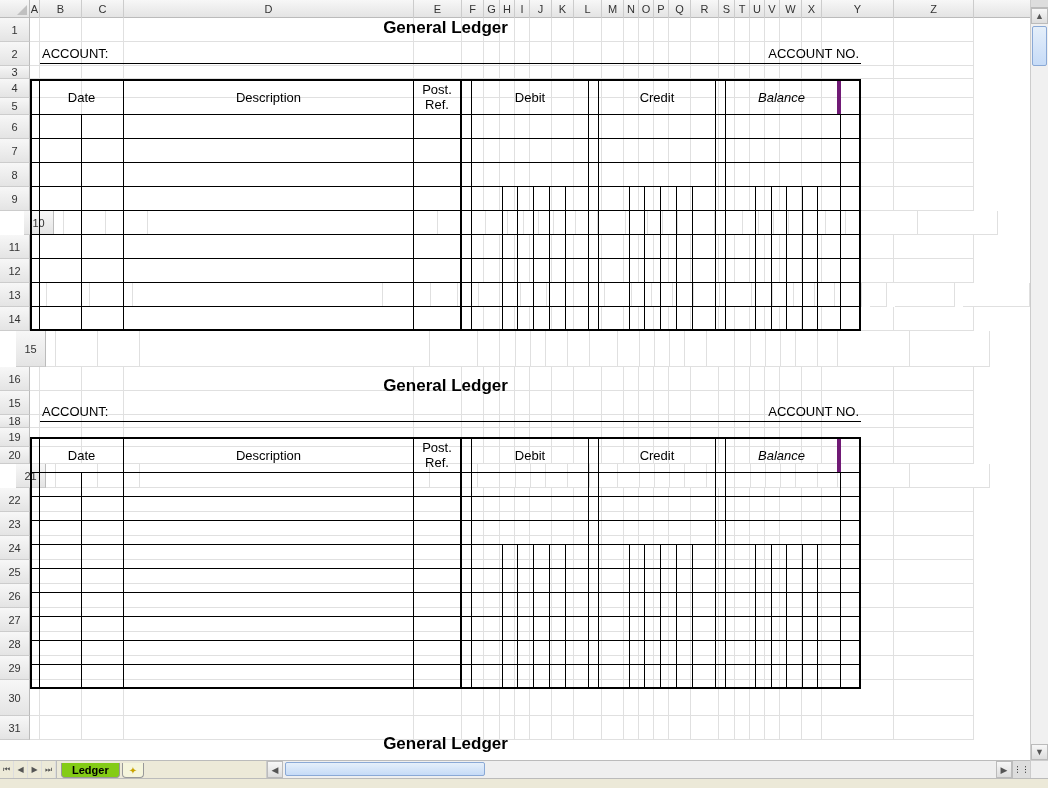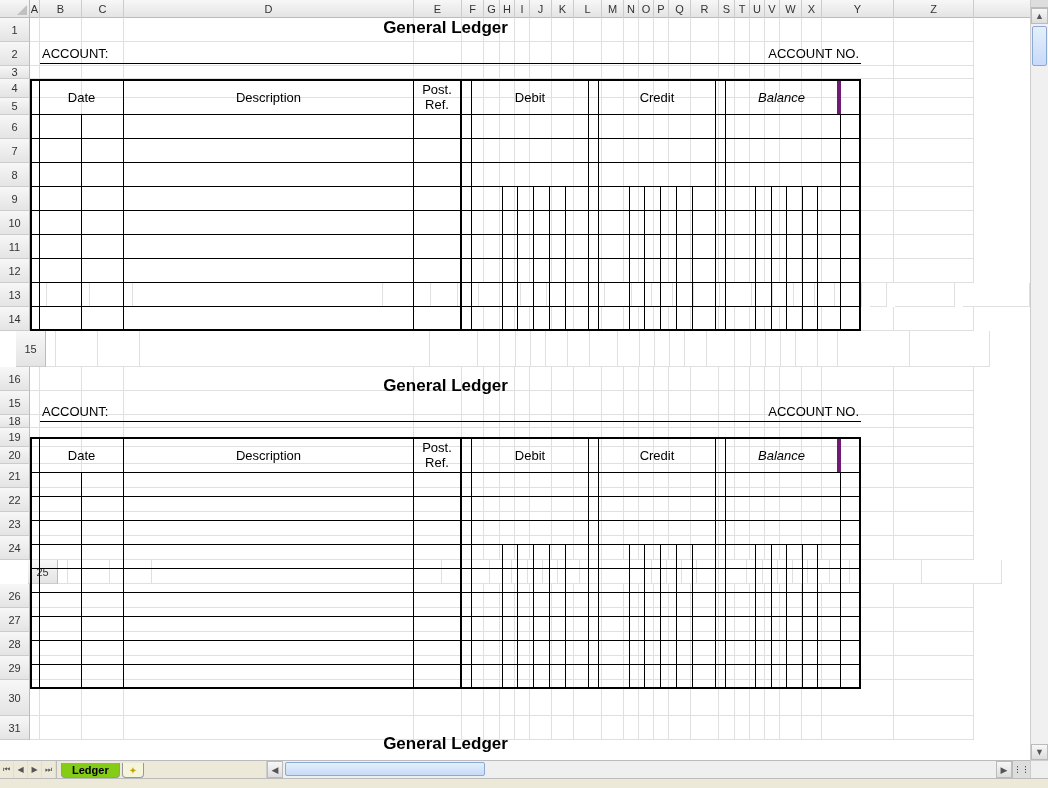--- a/index.html
+++ b/index.html
@@ -538,21 +538,21 @@
         <div class="c cR"></div>
         <div class="c cS"></div>
         <div class="c cT"></div>
         <div class="c cU"></div>
         <div class="c cV"></div>
         <div class="c cW"></div>
         <div class="c cX"></div>
         <div class="c cY"></div>
         <div class="c cZ"></div>
       </div>
-      <div class="row" style="height: 24px;">
+      <div class="row" style="height: 24px; margin-left: 24px;">
         <div class="rh">10</div>
         <div class="c cA"></div>
         <div class="c cB"></div>
         <div class="c cC"></div>
         <div class="c cD"></div>
         <div class="c cE"></div>
         <div class="c cF"></div>
         <div class="c cG"></div>
         <div class="c cH"></div>
         <div class="c cI"></div>
@@ -857,21 +857,21 @@
         <div class="c cR"></div>
         <div class="c cS"></div>
         <div class="c cT"></div>
         <div class="c cU"></div>
         <div class="c cV"></div>
         <div class="c cW"></div>
         <div class="c cX"></div>
         <div class="c cY"></div>
         <div class="c cZ"></div>
       </div>
-      <div class="row" style="height: 24px;">
+      <div class="row" style="height: 24px; padding-left: 16px;">
         <div class="rh">21</div>
         <div class="c cA"></div>
         <div class="c cB"></div>
         <div class="c cC"></div>
         <div class="c cD"></div>
         <div class="c cE"></div>
         <div class="c cF"></div>
         <div class="c cG"></div>
         <div class="c cH"></div>
         <div class="c cI"></div>
@@ -973,21 +973,21 @@
         <div class="c cR"></div>
         <div class="c cS"></div>
         <div class="c cT"></div>
         <div class="c cU"></div>
         <div class="c cV"></div>
         <div class="c cW"></div>
         <div class="c cX"></div>
         <div class="c cY"></div>
         <div class="c cZ"></div>
       </div>
-      <div class="row" style="height: 24px; justify-content: center;">
+      <div class="row" style="height: 24px;">
         <div class="rh">25</div>
         <div class="c cA"></div>
         <div class="c cB"></div>
         <div class="c cC"></div>
         <div class="c cD"></div>
         <div class="c cE"></div>
         <div class="c cF"></div>
         <div class="c cG"></div>
         <div class="c cH"></div>
         <div class="c cI"></div>

